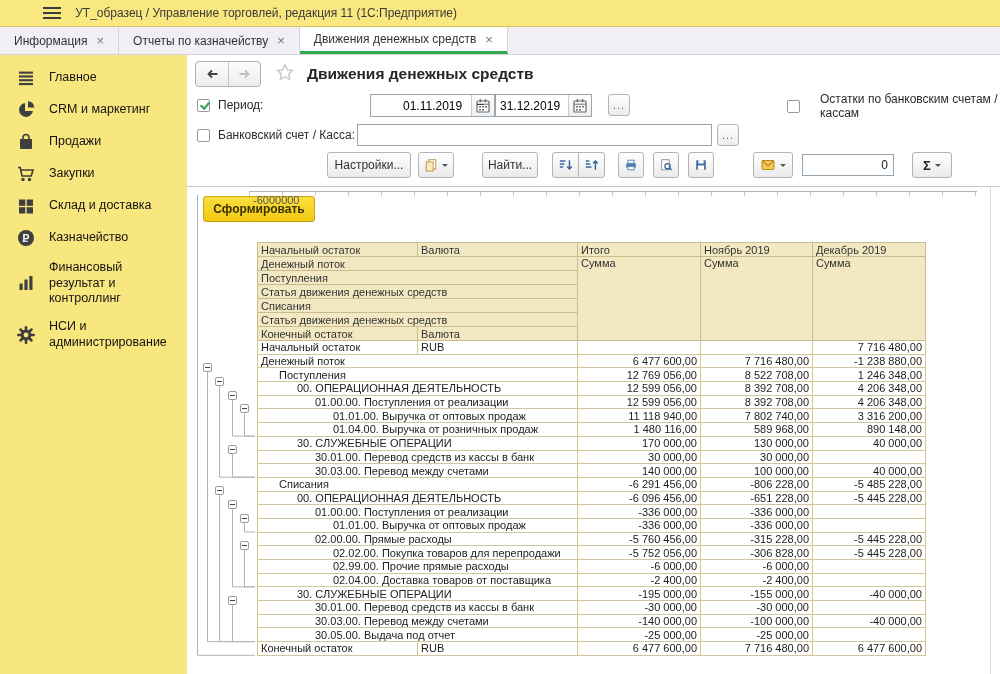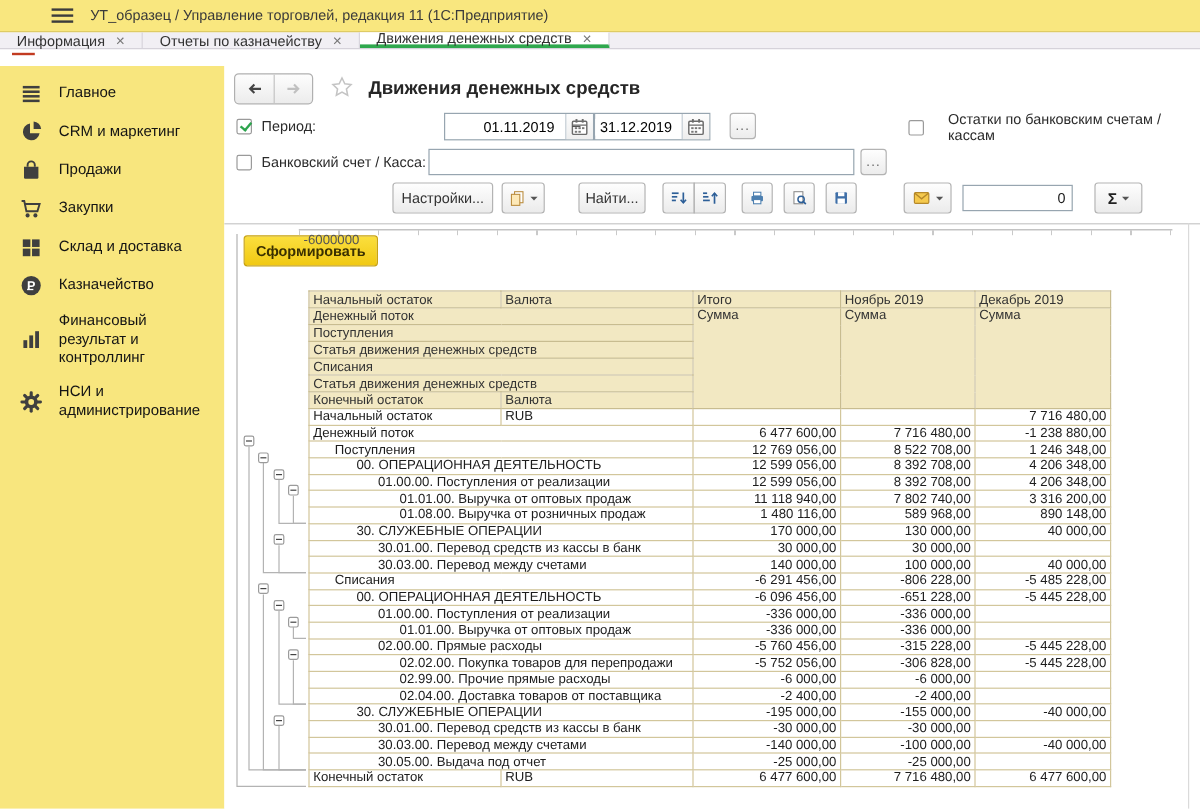--- a/index.html
+++ b/index.html
@@ -7,21 +7,21 @@
   body { font-family:"Liberation Sans", sans-serif; background:#fff; position:relative; font-size:12px; color:#2b2b2b; }
 
   
   .titlebar { position:absolute; left:0; top:0; width:1000px; height:27px; background:#f9e77f; border-bottom:1px solid #d8c45f; display:flex; align-items:center; gap:14px; padding-left:10px; }
   .logo { color:#c23b21; font-weight:bold; font-style:italic; font-size:15px; border-bottom:2px solid #c23b21; line-height:1; padding-bottom:1px;margin-top:48px; }
   .hamb { width:18px; height:12px; border-top:2px solid #3c3c3c; border-bottom:2px solid #3c3c3c; position:relative; }
   .hamb::after { content:""; position:absolute; left:0; right:0; top:3px; height:2px; background:#3c3c3c; }
   .win-title { font-size:12px; color:#3a3a3a; }
 
   
-  .tabbar { position:absolute; left:0; top:27px; width:1000px; height:14px; background:#f1eff4; border-bottom:1px solid #d5d2da; display:flex; align-items:stretch; }
+  .tabbar { position:absolute; left:0; top:27px; width:1000px; height:28px; background:#f1eff4; border-bottom:1px solid #d5d2da; display:flex; align-items:stretch; }
   .tab { display:flex; align-items:center; gap:9px; padding:0 14px; font-size:12px; color:#333; border-right:1px solid #d8d5dd; cursor:default; }
   .tab.active { background:#fff; border-bottom:3px solid #2fa84e; }
   .tclose { color:#777; font-size:13px; line-height:1; }
 
   
   .sidebar { position:absolute; left:0; top:55px; width:187px; bottom:0; background:#f8e67e; padding-top:7px; }
   .side-item { display:flex; align-items:center; gap:13px; padding:6px 0 6px 16px; min-height:31px; }
   .side-icon { width:20px; height:20px; flex:0 0 20px; display:flex; align-items:center; justify-content:center; }
   .side-label { font-size:12.5px; color:#141414; width:128px; line-height:1.25; }
 
@@ -259,21 +259,21 @@
               <rect x="4" y="8" width="2" height="1.6"></rect>
               <rect x="7" y="8" width="2" height="1.6"></rect>
               <rect x="10" y="8" width="2" height="1.6"></rect>
               <rect x="4" y="11" width="2" height="1.6"></rect>
               <rect x="7" y="11" width="2" height="1.6"></rect>
             </g>
           </svg>
       </span>
     </span>
     <span class="more-btn" style="left:421px;">...</span>
-    <span class="ckgroup" style="left:570px; top:1px;gap:20px;">
+    <span class="ckgroup" style="left:600px; top:1px;gap:20px;">
       <span class="checkbox"></span>
       <span class="cklabel">Остатки по банковским счетам / кассам</span>
     </span>
   </div>
 
   <div class="row2">
     <span class="ckgroup" style="left:10px;">
       <span class="checkbox"></span>
       <span class="cklabel">Банковский счет / Касса:</span>
     </span>
@@ -445,21 +445,21 @@
               <td class="val">8 392 708,00</td>
               <td class="val">4 206 348,00</td>
             </tr>
             <tr>
               <td colspan="2" style="padding-left: 75px;">01.01.00. Выручка от оптовых продаж</td>
               <td class="val">11 118 940,00</td>
               <td class="val">7 802 740,00</td>
               <td class="val">3 316 200,00</td>
             </tr>
             <tr>
-              <td colspan="2" style="padding-left: 75px;">01.08.00. Выручка от розничных продаж</td>
+              <td colspan="2" style="padding-left: 75px;">01.04.00. Выручка от розничных продаж</td>
               <td class="val">1 480 116,00</td>
               <td class="val">589 968,00</td>
               <td class="val">890 148,00</td>
             </tr>
             <tr>
               <td colspan="2" style="padding-left: 39px;">30. СЛУЖЕБНЫЕ ОПЕРАЦИИ</td>
               <td class="val">170 000,00</td>
               <td class="val">130 000,00</td>
               <td class="val">40 000,00</td>
             </tr>

